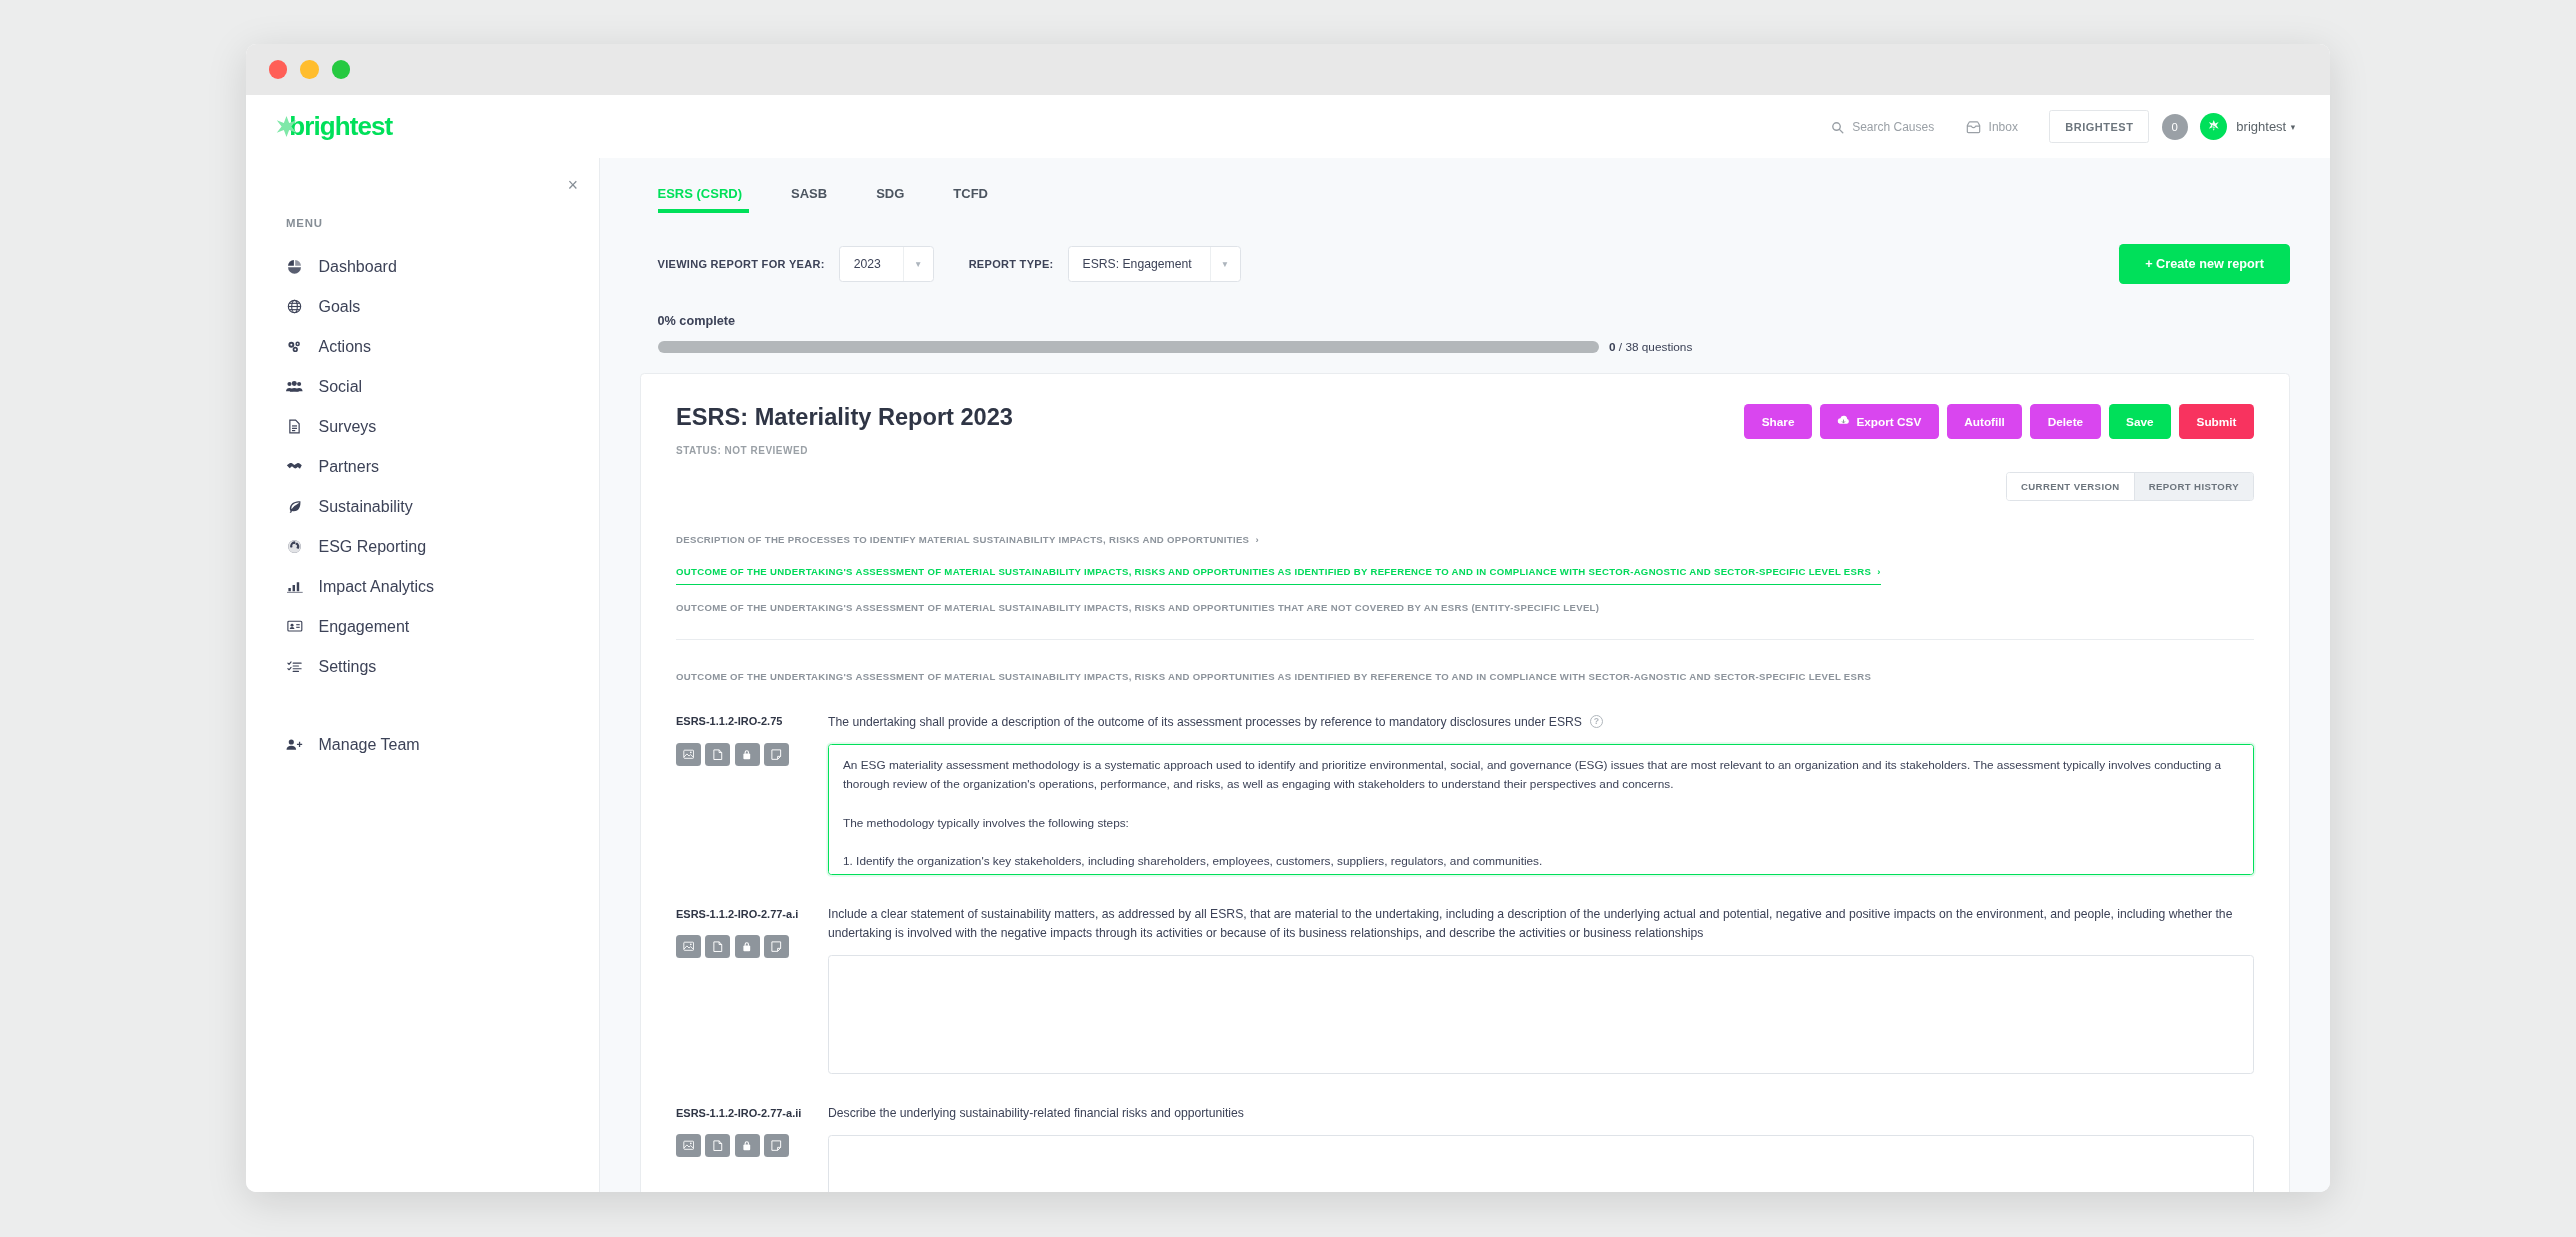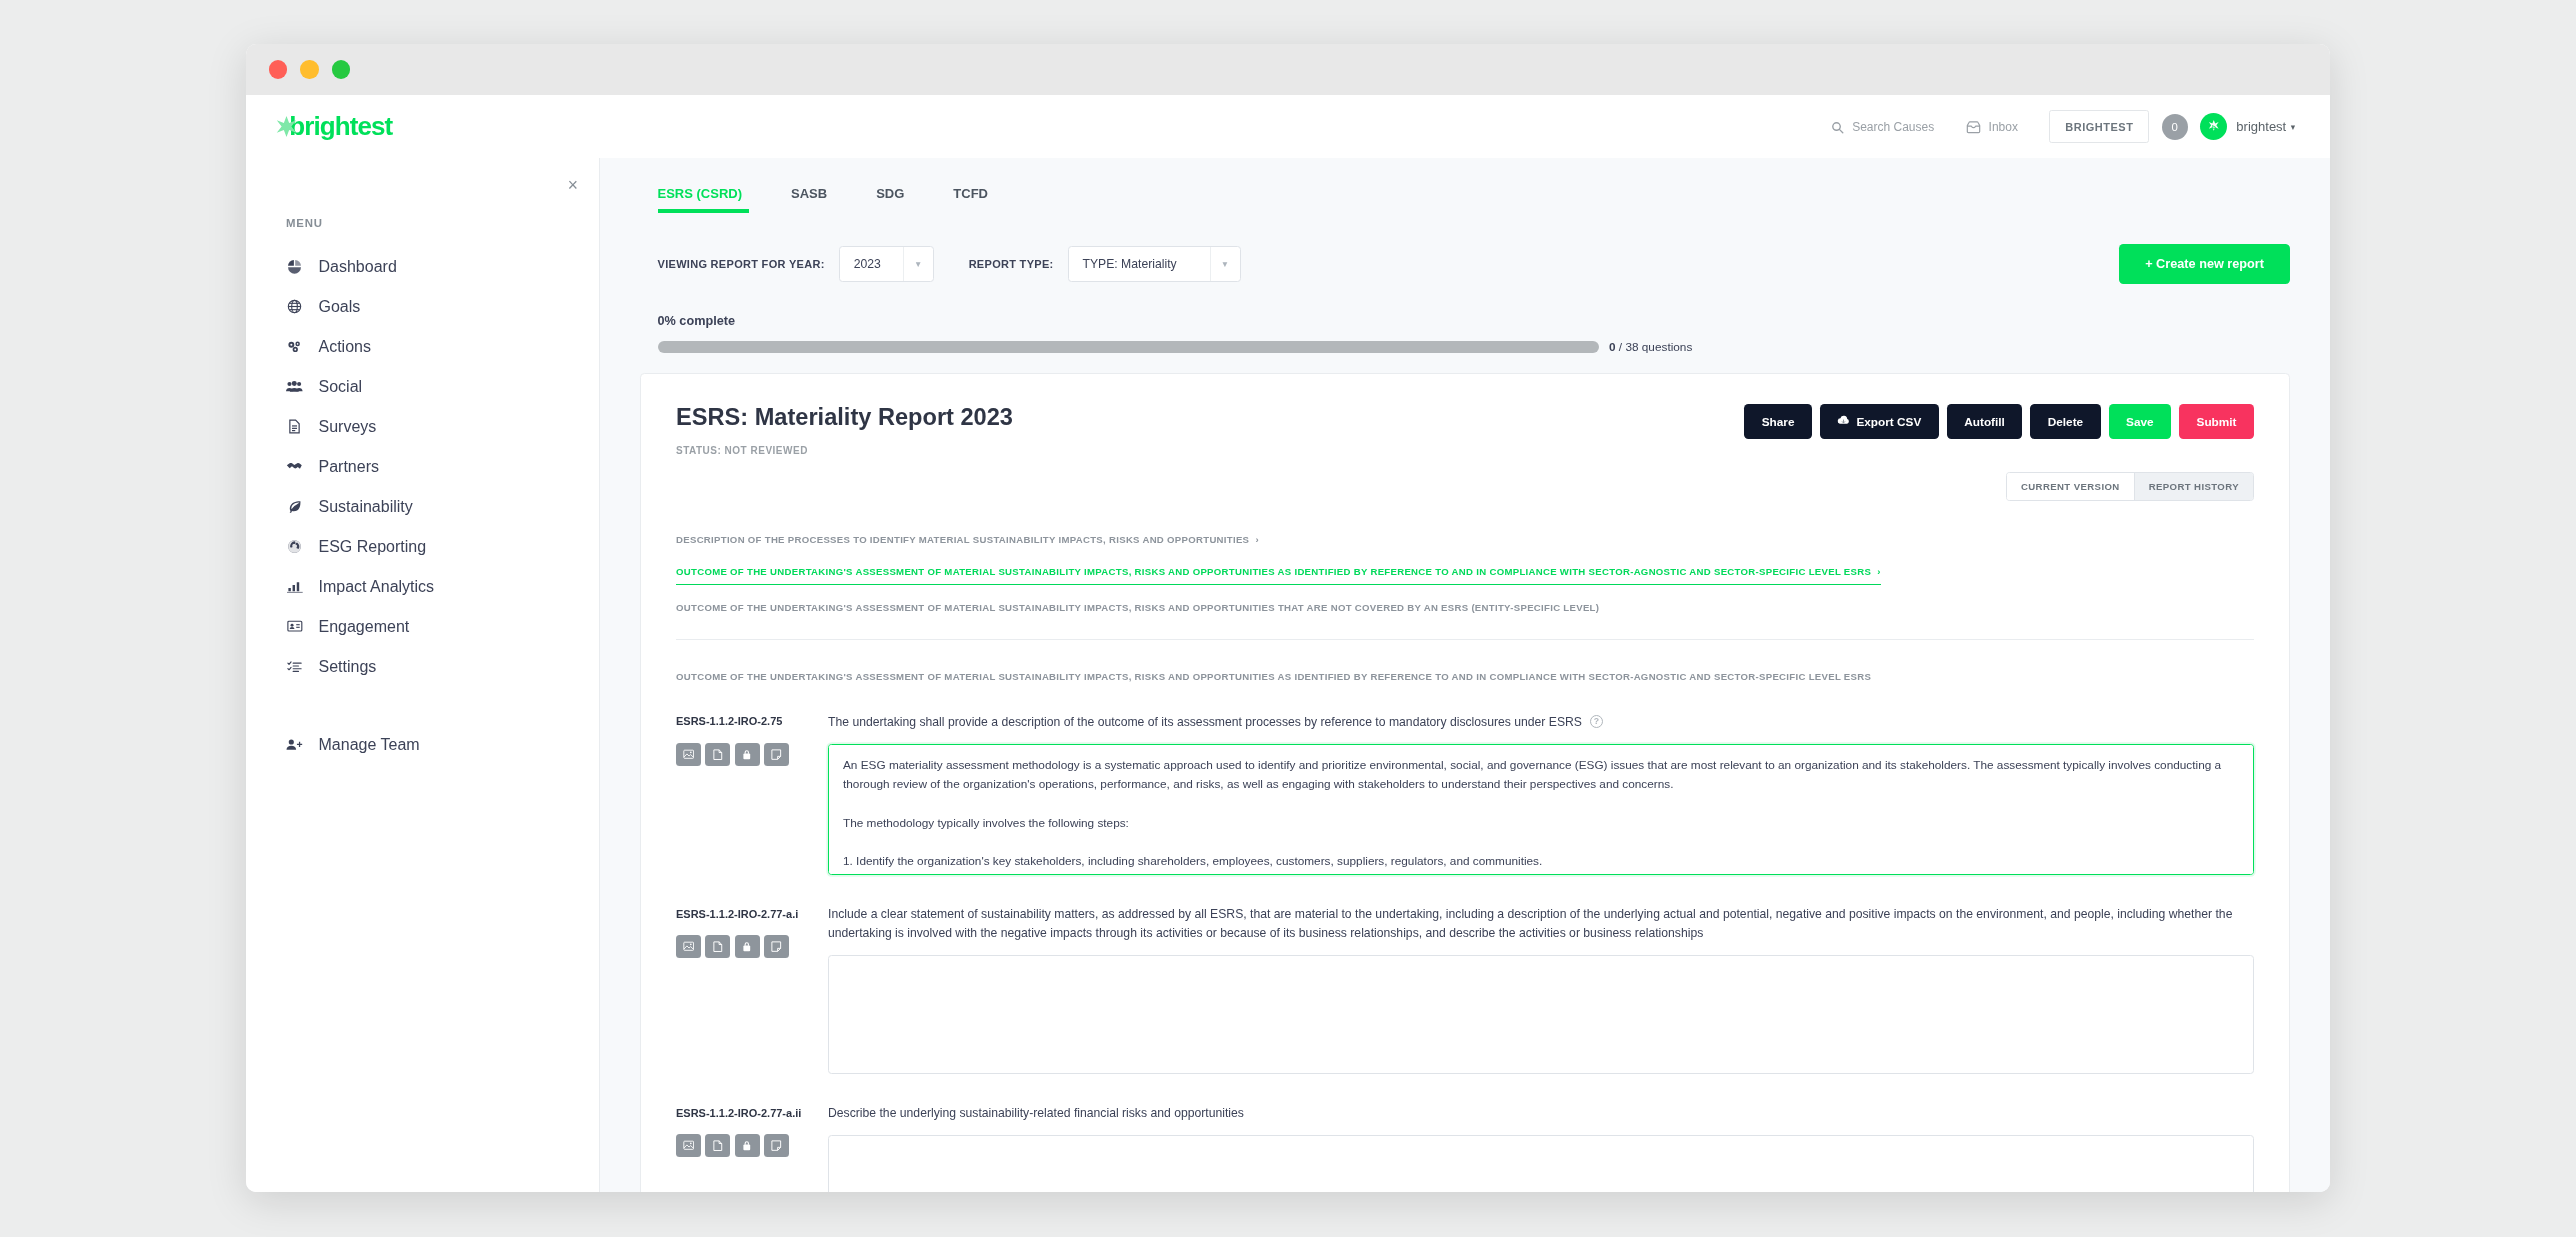--- a/index.html
+++ b/index.html
@@ -304,21 +304,21 @@
     border-radius: 4.4px;
     color: #fff;
     font-size: 11.8px;
     font-weight: 700;
     padding: 10.5px 17.5px;
     cursor: pointer;
     font-family: inherit;
     white-space: nowrap;
     display: flex; align-items: center; gap: 6.1px;
   }
-  .act-btn.grey { background: #0f172a; }
+  .act-btn.grey { background: #d946ef; }
   .act-btn.green { background: #00e05a; }
   .act-btn.red { background: #f8335f; }
 
   #version-toggle {
     display: flex;
     margin-left: auto;
     width: fit-content;
     margin-top: 15.7px;
     border: 0.9px solid #dfe3e8;
     border-radius: 3.5px;
@@ -658,21 +658,21 @@
         <div id="filter-row">
           <span class="filter-label">VIEWING REPORT FOR YEAR:</span>
           <div class="select-box" id="year-select">
             <span class="select-value">2023</span>
             <span class="select-caret">▾</span>
           </div>
 
           <div id="report-type-group">
             <span class="filter-label">REPORT TYPE:</span>
             <div class="select-box" id="type-select">
-              <span class="select-value">TYPE: Materiality</span>
+              <span class="select-value">ESRS: Engagement</span>
               <span class="select-caret">▾</span>
             </div>
           </div>
 
           <button id="create-report-btn">+ Create new report</button>
         </div>
 
         <div id="progress-block">
           <div id="progress-label">0% complete</div>
           <div id="progress-row">

